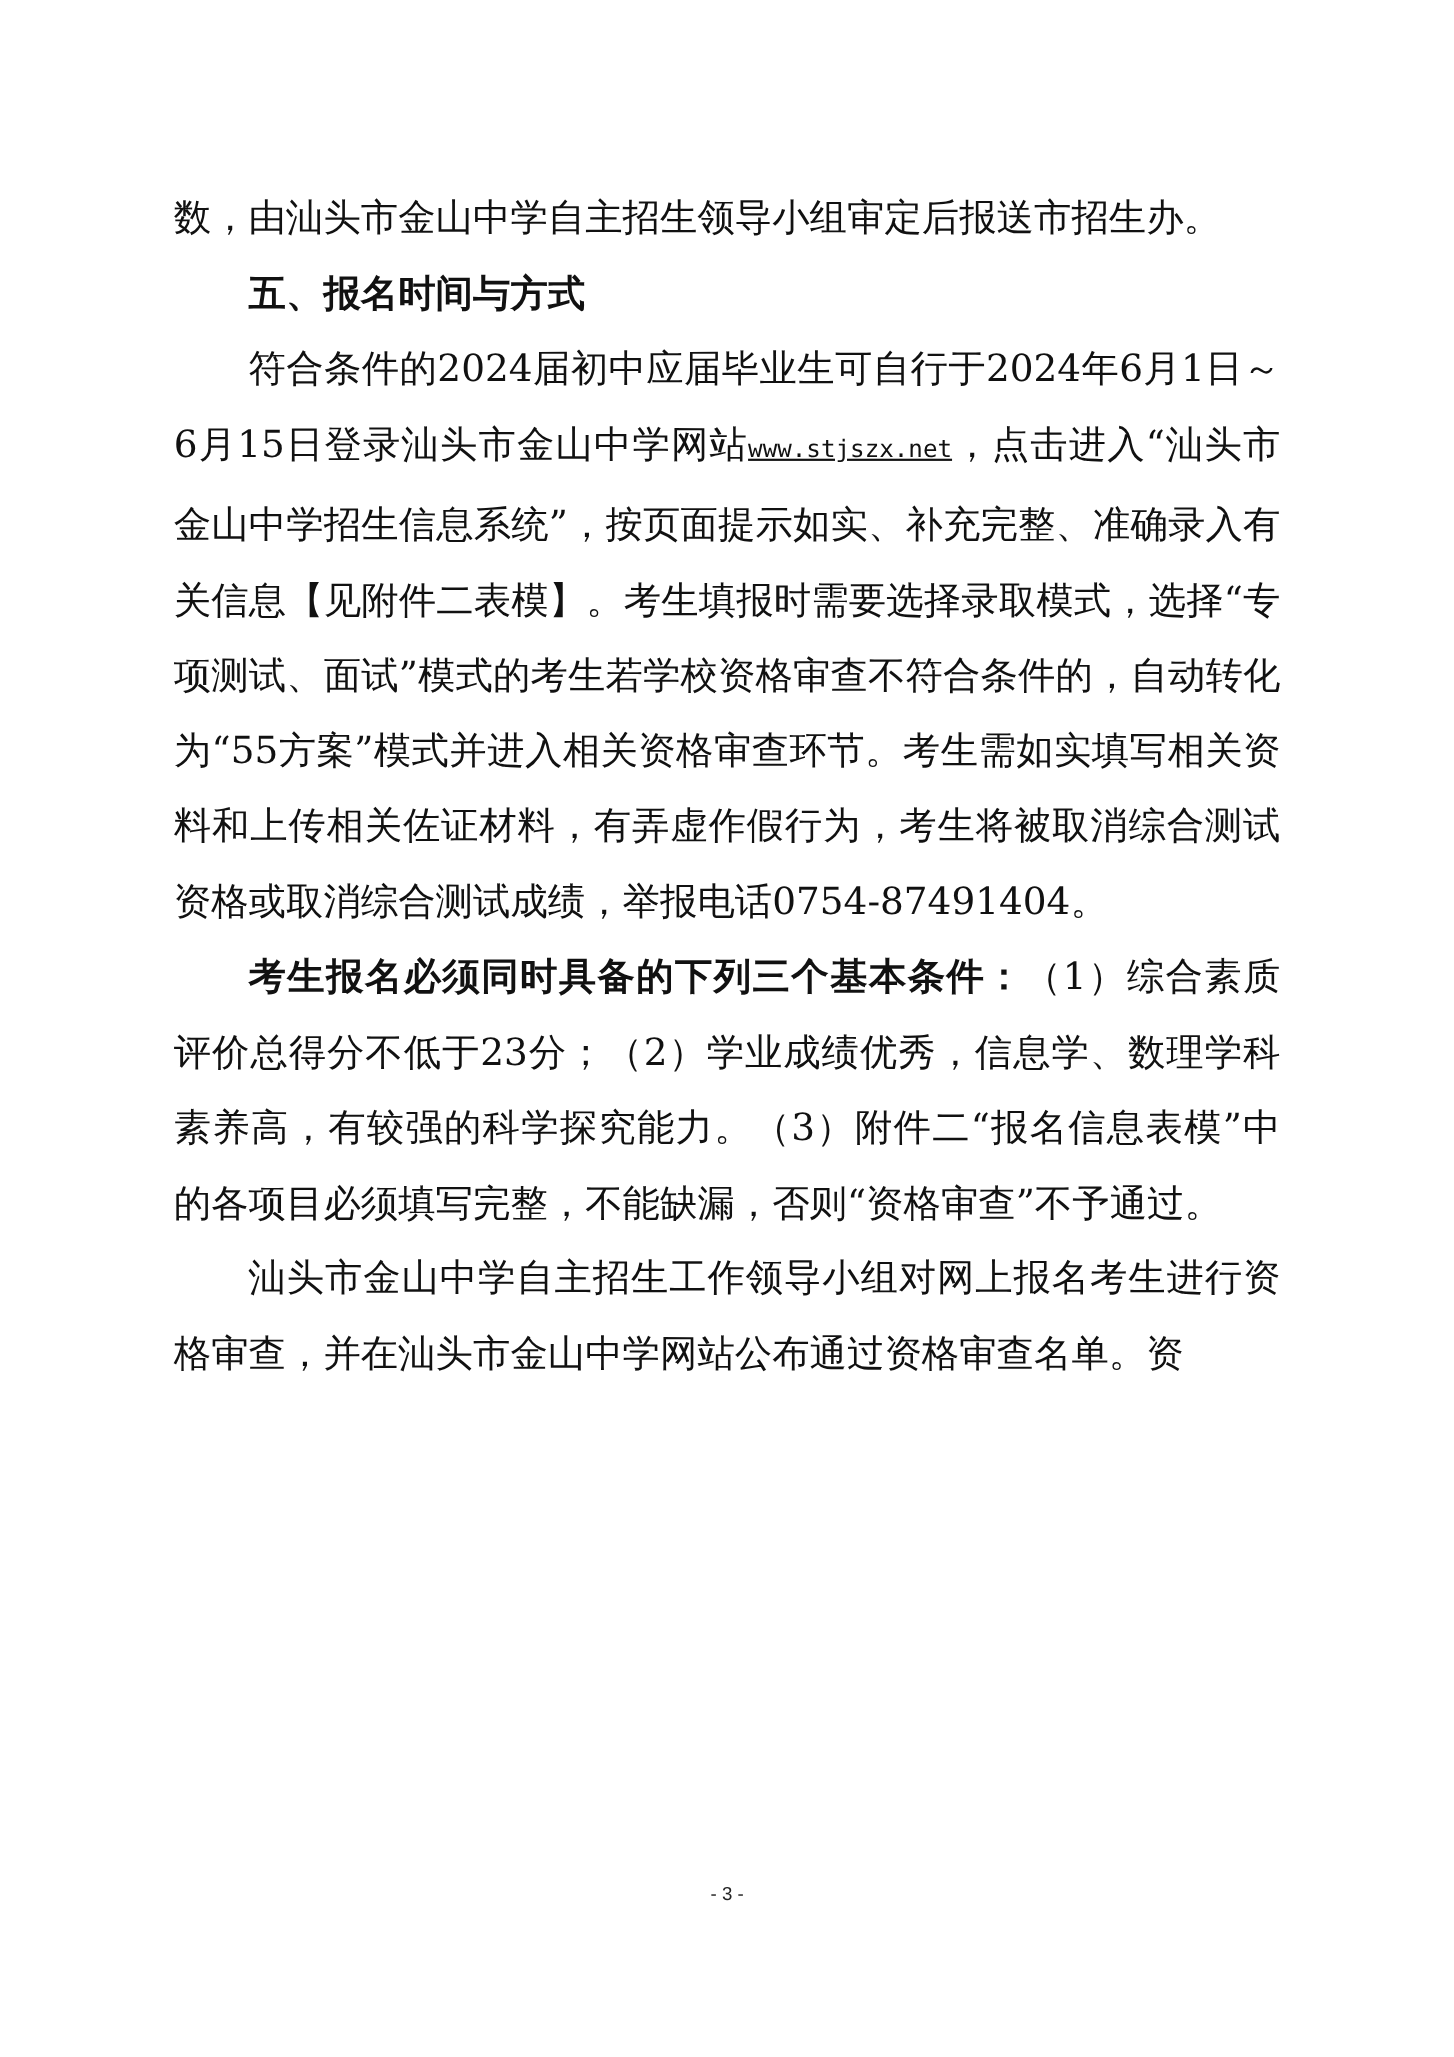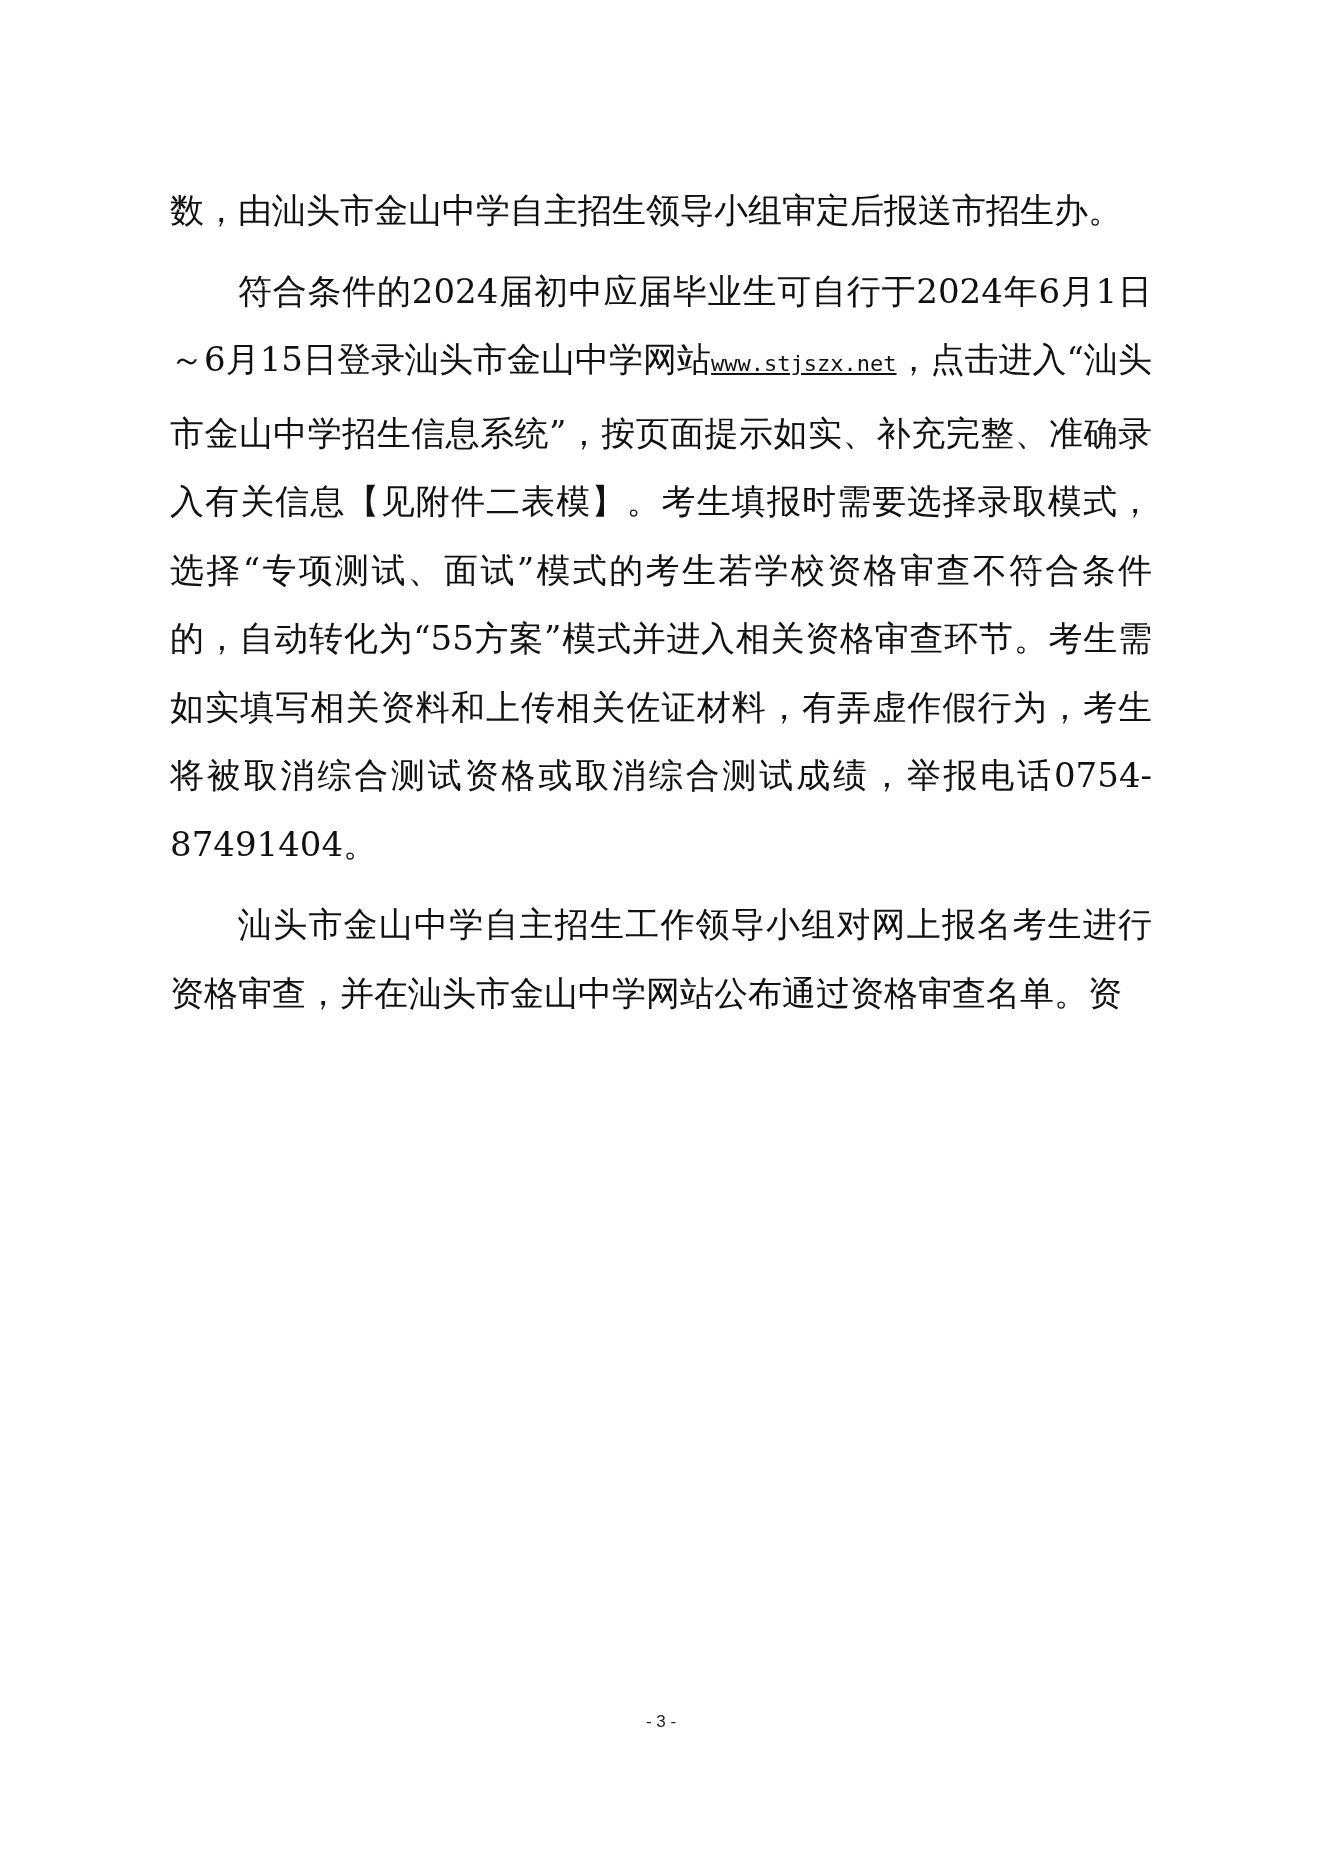--- a/index.html
+++ b/index.html
@@ -6,40 +6,42 @@
   body { width: 1322px; height: 1870px; position: relative; overflow: hidden; }
   .page {
     position: absolute; left: 0; top: 0; width: 1322px; height: 1870px; background: #ffffff;
   }
   .content {
     position: absolute; left: 158px; top: 164px; width: 1006px;
     font-family: "DejaVu Serif", "Liberation Serif", serif;
     font-size: 34px; line-height: 68.5px; color: #111111;
     text-align: justify; text-justify: inter-character;
   }
-  .para { margin: 12px; text-indent: 2em; }
+  .para { margin: 0; text-indent: 2em; }
   .para.noindent { text-indent: 0; }
   .heading { margin: 0; text-indent: 2em; font-weight: bold; font-family: "DejaVu Sans", "Liberation Sans", sans-serif; }
   .bold { font-weight: bold; font-family: "DejaVu Sans", "Liberation Sans", sans-serif; }
   .link { text-decoration: underline; font-family: "DejaVu Sans Mono", "Liberation Mono", monospace; font-size: 22px; }
   .page-number {
     position: absolute; left: 0; width: 1322px; top: 1712px; text-align: center;
     font-family: "Liberation Sans", sans-serif; font-size: 17px; color: #222;
   }
 </style>
 </head>
 <body>
 
 <div class="page">
   <div class="content">
     <p class="para noindent">数，由汕头市金山中学自主招生领导小组审定后报送市招生办。</p>
 
+    <p class="heading">五、报名时间与方式</p>
 
 
     <p class="para"><span>符合条件的2024届初中应届毕业生可自行于2024年6月1日～6月15日登录汕头市金山中学网站</span><span class="link">www.stjszx.net</span><span>，点击进入“汕头市金山中学招生信息系统”，按页面提示如实、补充完整、准确录入有关信息【见附件二表模】。考生填报时需要选择录取模式，选择“专项测试、面试”模式的考生若学校资格审查不符合条件的，自动转化为“55方案”模式并进入相关资格审查环节。考生需如实填写相关资料和上传相关佐证材料，有弄虚作假行为，考生将被取消综合测试资格或取消综合测试成绩，举报电话0754-87491404。</span></p>
 
+    <p class="para"><span class="bold">考生报名必须同时具备的下列三个基本条件：</span><span>（1）综合素质评价总得分不低于23分；（2）学业成绩优秀，信息学、数理学科素养高，有较强的科学探究能力。（3）附件二“报名信息表模”中的各项目必须填写完整，不能缺漏，否则“资格审查”不予通过。</span></p>
 
 
     <p class="para">汕头市金山中学自主招生工作领导小组对网上报名考生进行资格审查，并在汕头市金山中学网站公布通过资格审查名单。资</p>
   </div>
 
   <div class="page-number">- 3 -</div>
 </div>
 
 </body></html>

